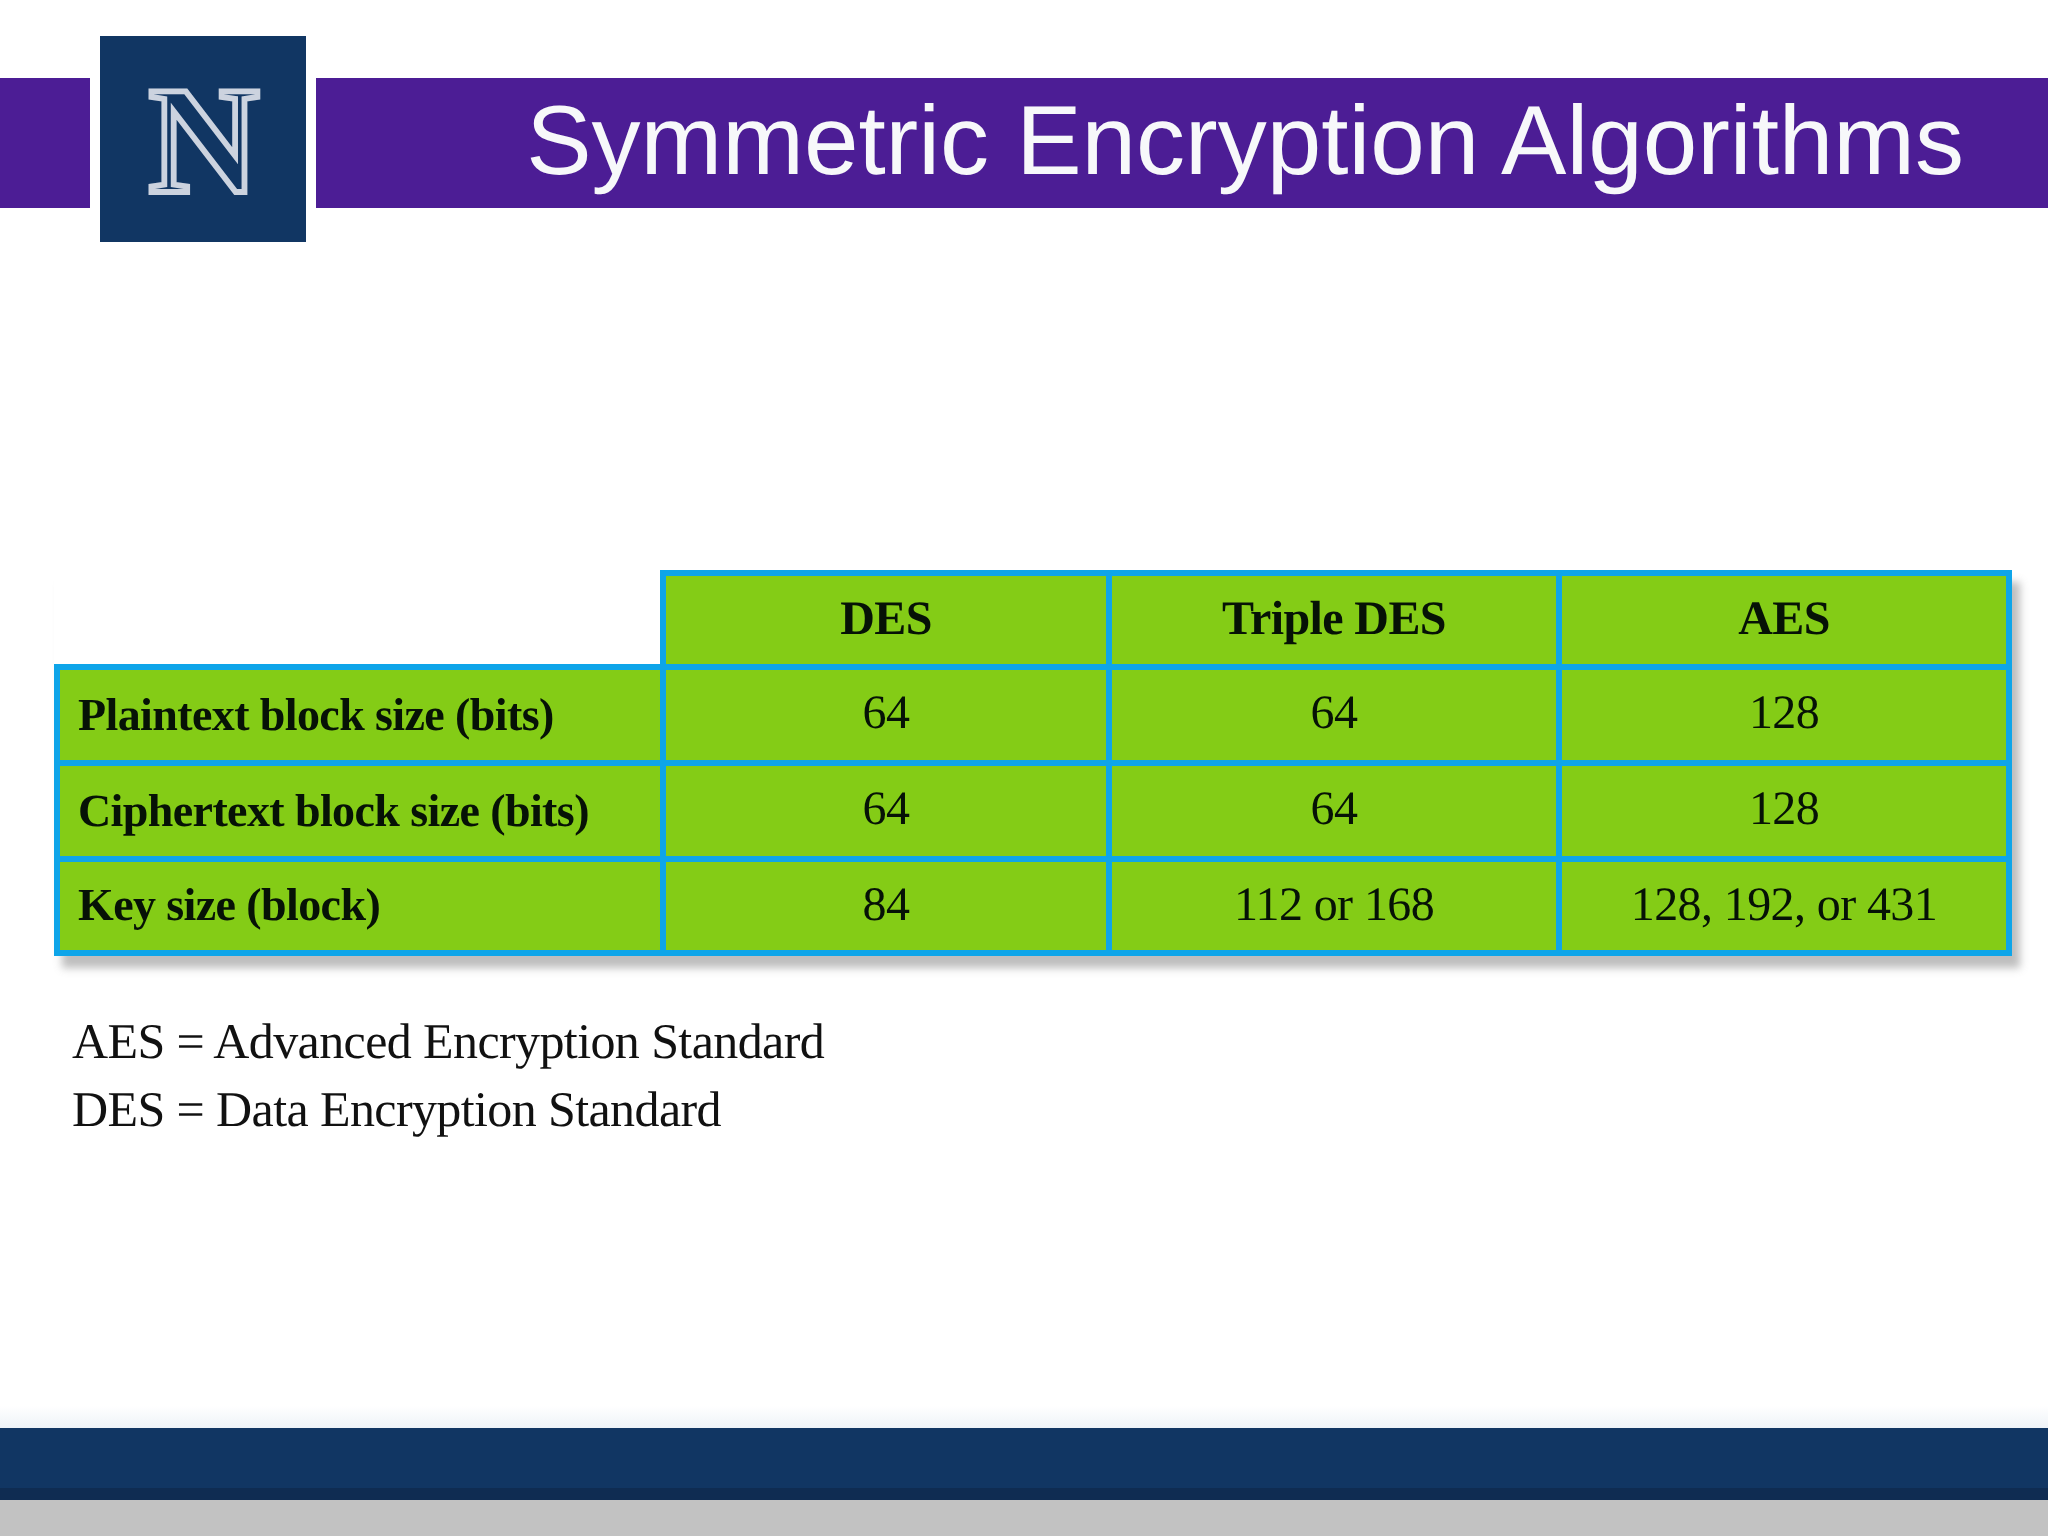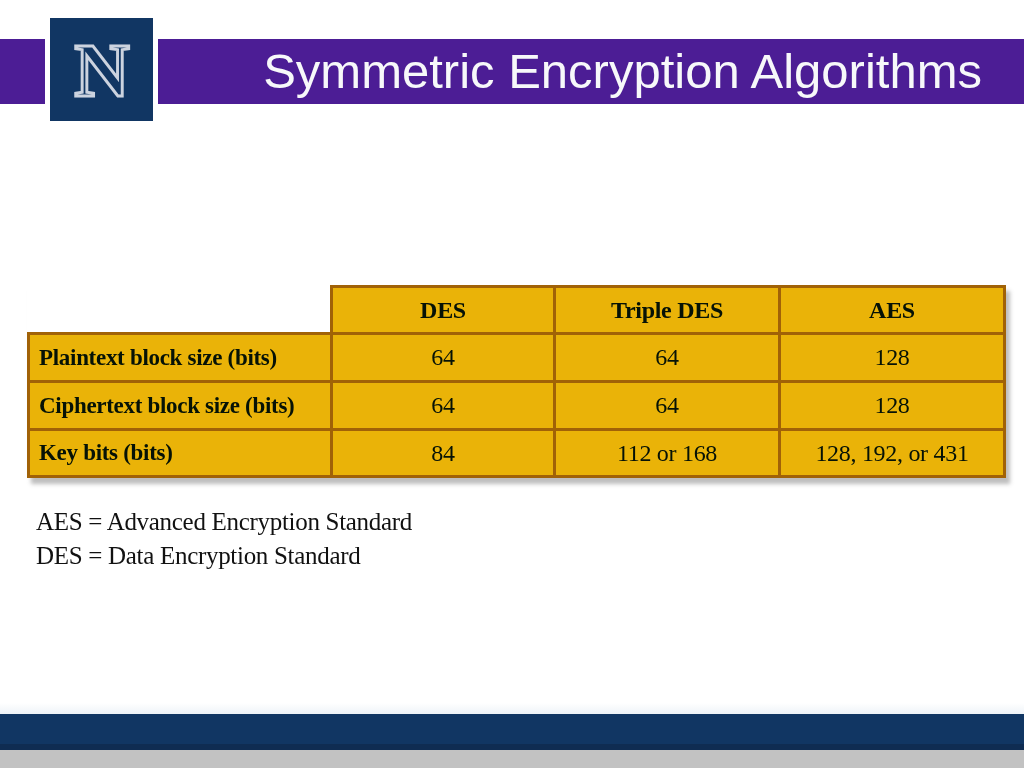--- a/index.html
+++ b/index.html
@@ -38,22 +38,22 @@
     position:absolute;left:27px;top:285px;
     width:976px;
     border-collapse:collapse;table-layout:fixed;
     box-shadow:4px 6px 4px rgba(110,110,110,0.45);
   }
   .enc-table col.c0{width:303px;}
   .enc-table col.c1{width:223px;}
   .enc-table col.c2{width:225px;}
   .enc-table col.c3{width:225px;}
   .enc-table td,.enc-table th{
-    border:3px solid #a16207;
-    background:#eab308;
+    border:3px solid #0ea5e9;
+    background:#84cc16;
     color:#061206;
     font-family:"Liberation Serif", serif;
     font-size:24px;
     text-align:center;
     vertical-align:middle;
     padding:0 4px;
     letter-spacing:-0.3px;
     white-space:nowrap;
     overflow:hidden;
   }
@@ -118,21 +118,21 @@
       <td>64</td>
       <td>128</td>
     </tr>
     <tr class="row">
       <td class="rowlabel">Ciphertext block size (bits)</td>
       <td>64</td>
       <td>64</td>
       <td>128</td>
     </tr>
     <tr class="row">
-      <td class="rowlabel">Key bits (bits)</td>
+      <td class="rowlabel">Key size (block)</td>
       <td>84</td>
       <td>112 or 168</td>
       <td>128, 192, or 431</td>
     </tr>
   </tbody>
     </table>
 
   <div class="footnotes">
     <div>AES = Advanced Encryption Standard</div>
     <div>DES = Data Encryption Standard</div>

